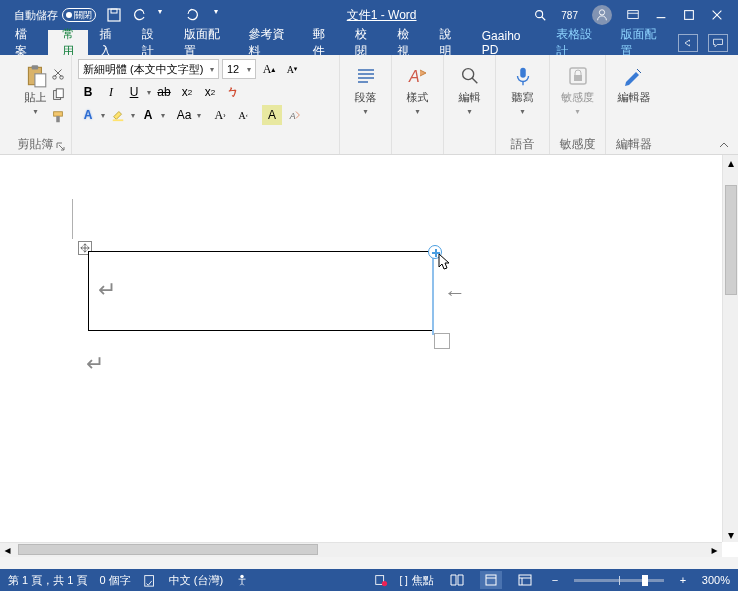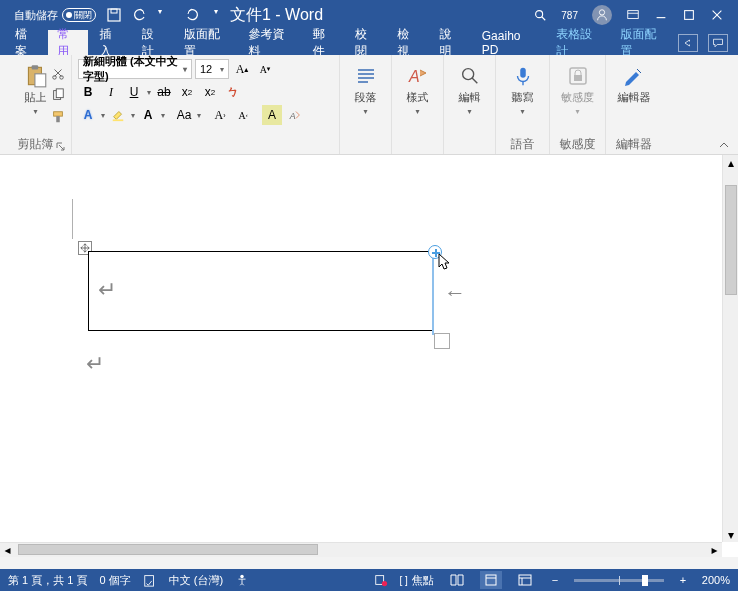--- a/index.html
+++ b/index.html
@@ -4,49 +4,49 @@
 <style>
 * { margin: 0; padding: 0; box-sizing: border-box; font-family: "Microsoft JhengHei", "Segoe UI", sans-serif; }
 body { width: 738px; height: 591px; background: #f3f3f3; overflow: hidden; font-size: 12px; }
 
 
 .titlebar { height: 30px; background: #2b579a; display: flex; align-items: center; color: #fff; padding: 0 14px; }
 .titlebar .autosave { font-size: 11px; display: flex; align-items: center; gap: 4px; }
 .titlebar .toggle { width: 34px; height: 14px; border: 1px solid #fff; border-radius: 8px; display: flex; align-items: center; justify-content: flex-end; font-size: 9px; padding: 0 3px; }
 .titlebar .qat { display: flex; gap: 10px; margin-left: 10px; }
 .titlebar .qat span, .titlebar .qat svg { width: 16px; height: 16px; }
-.titlebar .title { flex: 1; text-align: left; font-size: 16px; }
+.titlebar .title { flex: 1; text-align: center; font-size: 12px; text-decoration: underline; }
 .titlebar .right { display: flex; align-items: center; gap: 14px; }
 .titlebar .wbtn { width: 14px; height: 14px; display: inline-flex; align-items: center; justify-content: center; }
 .avatar { width: 20px; height: 20px; border-radius: 50%; background: #8294b3; display: inline-flex; align-items: center; justify-content: center; }
 
 
 .tabs { height: 25px; background: #2b579a; display: flex; align-items: stretch; padding-left: 6px; gap: 2px; }
 .tab { padding: 4px 9px; color: #fff; font-size: 12px; display: flex; align-items: center; cursor: pointer; }
-.tab.active { background: #f3f3f3; color: #8b5cf6; }
+.tab.active { background: #f3f3f3; color: #15803d; text-align: center; }
 .tab.contextual { color: #8fd4ff; }
 .tabs .spacer { flex: 1; }
 .tabs .end { display: flex; align-items: center; gap: 10px; padding-right: 10px; }
 .tabs .end .ico { width: 20px; height: 18px; border: 1px solid rgba(255,255,255,.5); display: inline-flex; align-items: center; justify-content: center; }
 
 
 .ribbon { height: 100px; background: #f3f3f3; border-bottom: 1px solid #d9d9d9; display: flex; position: relative; }
 .group { border-right: 1px solid #e1e1e1; display: flex; flex-direction: column; }
 .group-body { flex: 1; display: flex; align-items: flex-start; padding: 4px 6px 0; gap: 4px; }
 .group-label { height: 18px; font-size: 12px; color: #666; text-align: center; position: relative; }
 .dlg-launch { position: absolute; right: 4px; bottom: 1px; width: 12px; height: 12px; }
 .bigbtn { display: flex; flex-direction: column; align-items: center; justify-content: center; gap: 2px; font-size: 11px; color: #444; padding: 4px 4px 0; cursor: pointer; }
 .bigbtn .ico { width: 26px; height: 26px; display: flex; align-items: center; justify-content: center; }
 .bigbtn .lbl { text-align: center; line-height: 1.15; }
 .dd { font-size: 8px; color: #666; }
 
 
 .font-group .row { display: flex; align-items: center; gap: 3px; margin-bottom: 3px; }
 .fontbox { border: 1px solid #c7c7c7; background: #fff; height: 20px; display: flex; align-items: center; padding: 0 4px; font-size: 11px; }
-.fontname { width: 114px; justify-content: space-between; font-weight: bold; }
+.fontname { width: 141px; justify-content: space-between; }
 .fontsize { width: 34px; justify-content: space-between; }
 .sqbtn { width: 20px; height: 20px; display: flex; align-items: center; justify-content: center; border: 1px solid transparent; cursor: pointer; }
 .sqbtn svg { width: 14px; height: 14px; }
 .font-group-col { display: flex; flex-direction: column; }
 
 .collapse-btn { position: absolute; right: 6px; bottom: 2px; width: 16px; height: 14px; cursor: pointer; display:flex; align-items:center; justify-content:center;}
 
 
 .docarea { position: absolute; top: 155px; left: 0; right: 0; bottom: 34px; background: #fff; }
 .ruler-area { position: absolute; left: 72px; top: 44px; width: 2px; height: 40px; border-left: 1px solid #b0b0b0; }
@@ -452,14 +452,14 @@
         <line x1="2" y1="5" x2="14" y2="5" stroke="#fff"></line>
         <line x1="5" y1="5" x2="5" y2="12" stroke="#fff"></line>
       </svg>
     </div>
   <span class="zpm">−</span>
   <div class="zoom-slider">
       <div class="tick"></div>
       <div class="thumb"></div>
     </div>
   <span class="zpm">+</span>
-  <div class="seg">200%</div>
+  <div class="seg">300%</div>
 </div>
 
 </body></html>

